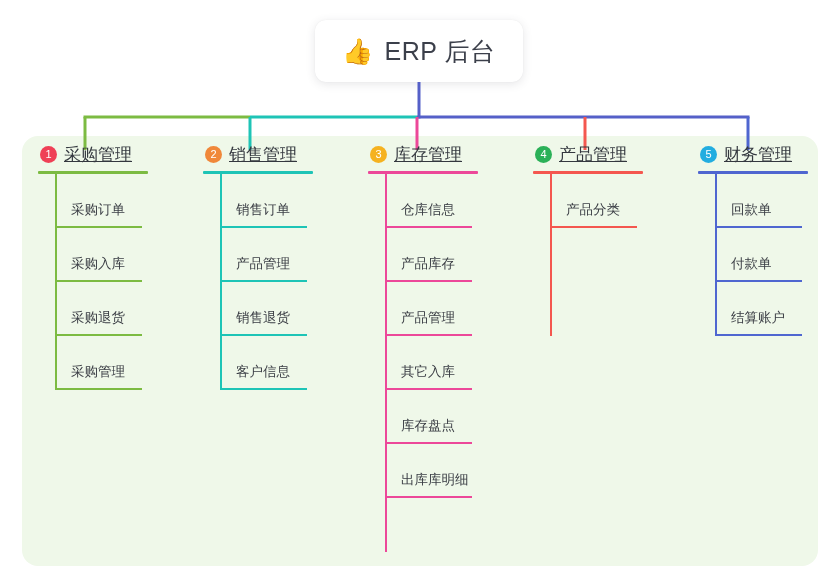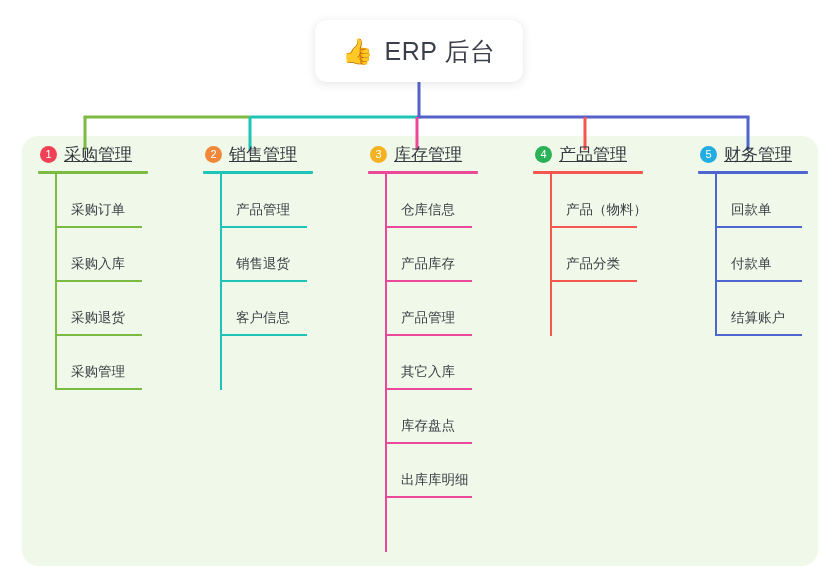--- a/index.html
+++ b/index.html
@@ -119,20 +119,24 @@
       </div>
       <div class="col" style="left: 203px; width: 148px;">
         <div class="col-head">
           <span class="badge" style="background: rgb(240, 136, 58);">2</span>
           <span class="col-title">销售管理</span>
         </div>
         <div class="col-rule" style="background: rgb(30, 196, 182); width: 110px;"></div>
         <div class="branch">
           <div class="trunk" style="background: rgb(30, 196, 182); height: 216px;"></div>
           <div class="leaf">
+            <span class="leaf-text">销售订单</span>
+            <div class="leaf-rule" style="background: rgb(30, 196, 182); width: 87px;"></div>
+          </div>
+          <div class="leaf">
             <span class="leaf-text">产品管理</span>
             <div class="leaf-rule" style="background: rgb(30, 196, 182); width: 87px;"></div>
           </div>
           <div class="leaf">
             <span class="leaf-text">销售退货</span>
             <div class="leaf-rule" style="background: rgb(30, 196, 182); width: 87px;"></div>
           </div>
           <div class="leaf">
             <span class="leaf-text">客户信息</span>
             <div class="leaf-rule" style="background: rgb(30, 196, 182); width: 87px;"></div>
@@ -175,24 +179,20 @@
       </div>
       <div class="col" style="left: 533px; width: 148px;">
         <div class="col-head">
           <span class="badge" style="background: rgb(43, 177, 88);">4</span>
           <span class="col-title">产品管理</span>
         </div>
         <div class="col-rule" style="background: rgb(244, 87, 79); width: 110px;"></div>
         <div class="branch">
           <div class="trunk" style="background: rgb(244, 87, 79); height: 162px;"></div>
           <div class="leaf">
-            <span class="leaf-text">产品（物料）</span>
-            <div class="leaf-rule" style="background: rgb(244, 87, 79); width: 87px;"></div>
-          </div>
-          <div class="leaf">
             <span class="leaf-text">产品分类</span>
             <div class="leaf-rule" style="background: rgb(244, 87, 79); width: 87px;"></div>
           </div>
         </div>
       </div>
       <div class="col" style="left: 698px; width: 148px;">
         <div class="col-head">
           <span class="badge" style="background: rgb(34, 173, 224);">5</span>
           <span class="col-title">财务管理</span>
         </div>

